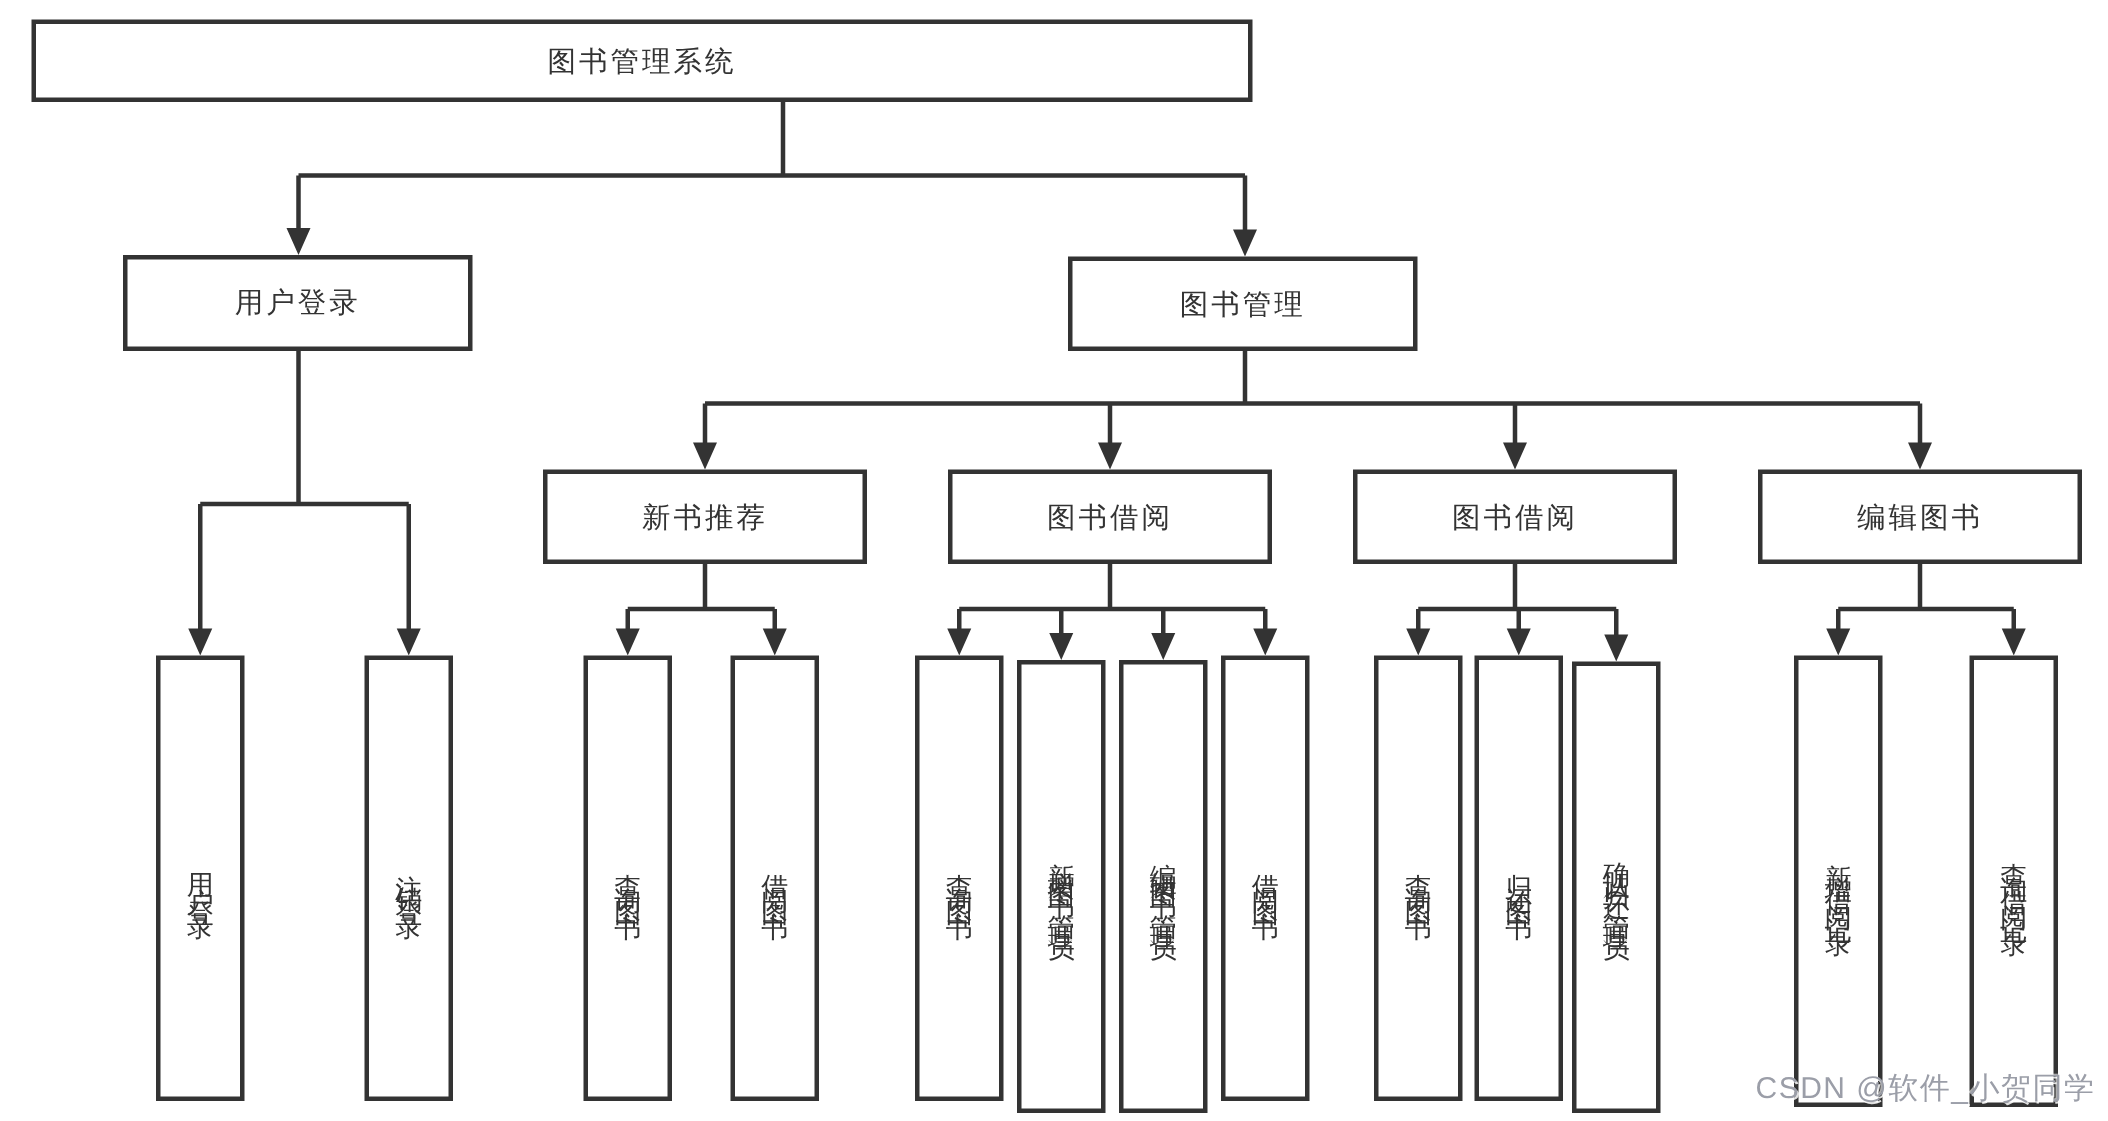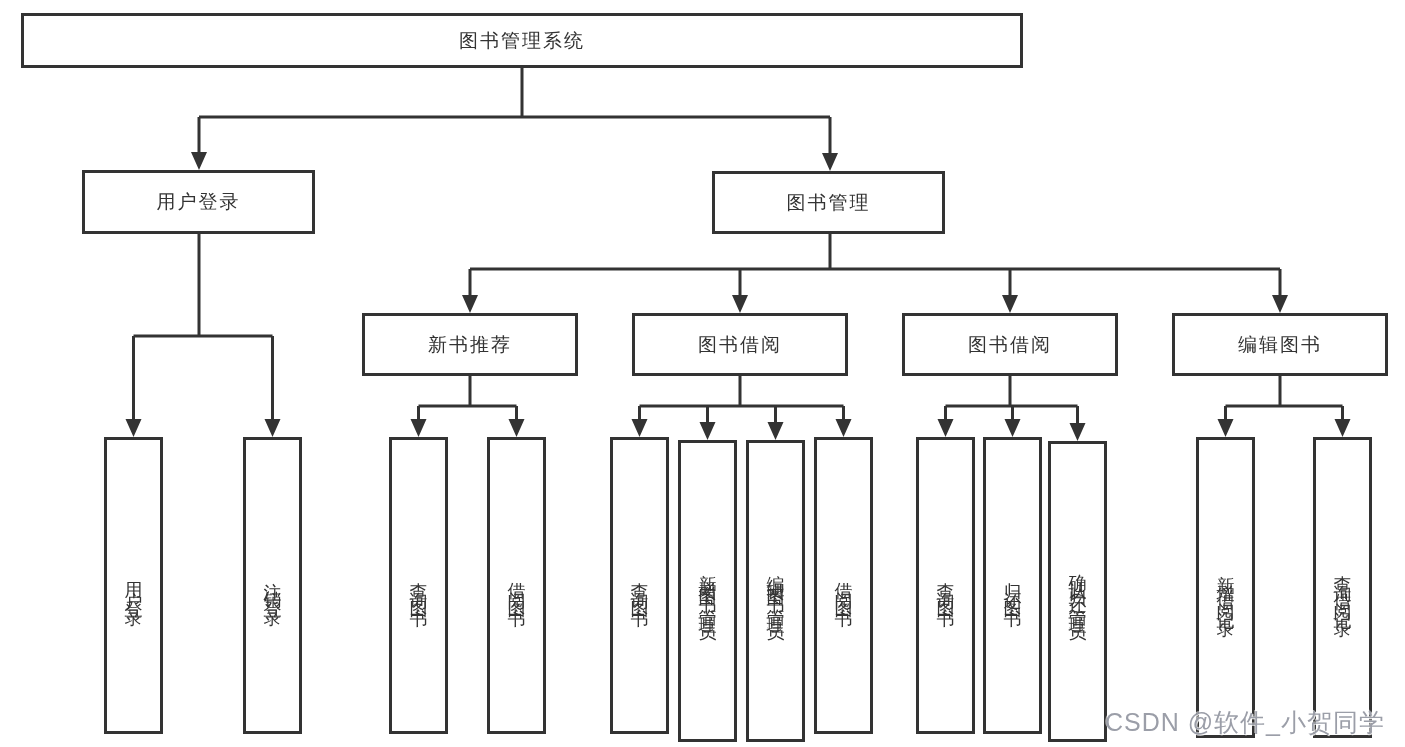--- a/index.html
+++ b/index.html
@@ -44,24 +44,24 @@
     font-size: 18px;
     letter-spacing: 9px;
     font-weight: 500;
     line-height: 1;
   }
   .leaf.long span {
     letter-spacing: 7px;
   }
   .watermark {
     position: absolute;
-    right: 20px;
+    right: 8px;
     bottom: 8px;
     z-index: 3;
-    font-size: 25px;
+    font-size: 20px;
     color: #9b9ea8;
     letter-spacing: 1px;
     text-shadow: 1px 1px 0 rgba(255,255,255,0.85), -1px -1px 0 rgba(255,255,255,0.6);
     white-space: nowrap;
   }
 </style>
 </head>
 <body>
 
 <div class="stage">
@@ -90,21 +90,21 @@
              M699.5 422 L715.5 422 L707.5 440 Z
              M767.5 422 L783.5 422 L775.5 440 Z
              M835.5 419 L851.5 419 L843.5 437 Z
              M937.5 419 L953.5 419 L945.5 437 Z
              M1004.5 419 L1020.5 419 L1012.5 437 Z
              M1069.5 423 L1085.5 423 L1077.5 441 Z
              M1217.5 419 L1233.5 419 L1225.5 437 Z
              M1334.5 419 L1350.5 419 L1342.5 437 Z" fill="#333333" stroke="none"></path>
   </svg>
 
-  <div class="node hnode" style="left:21px; top:13px; width:1002px; height:55px;">
+  <div class="node hnode" style="left:21px; top:13px; width:814px; height:55px;">
     <span>图书管理系统</span>
   </div>
 
   <div class="node hnode" style="left:82px; top:170px; width:233px; height:64px;">
     <span>用户登录</span>
   </div>
   <div class="node hnode" style="left:712px; top:171px; width:233px; height:63px;">
     <span>图书管理</span>
   </div>
 

